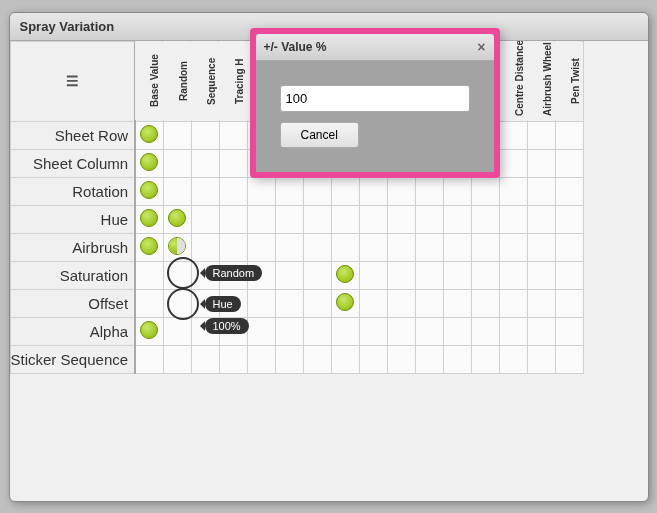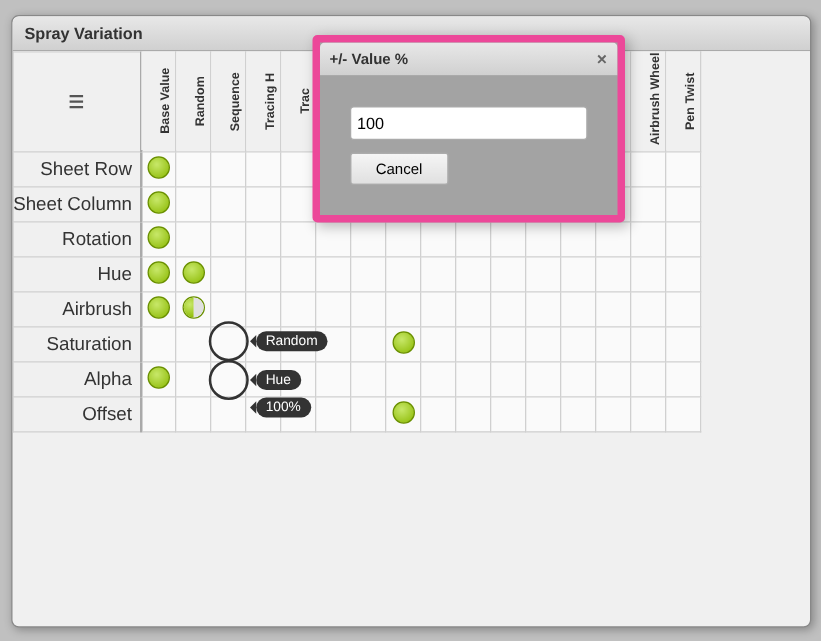--- a/index.html
+++ b/index.html
@@ -393,59 +393,78 @@
           <td class="cell-bg"></td>
           <td class="cell-bg"></td>
           <td class="cell-bg"></td>
           <td class="cell-bg"></td>
           <td class="cell-bg"></td>
           <td class="cell-bg"></td>
           <td class="cell-bg"></td>
         </tr>
 
         <tr>
+          <td class="row-header">Offset</td>
+          <td class="cell-bg"></td>
+          <td class="cell-bg"></td>
+          <td class="cell-bg"></td>
+          <td class="cell-bg"></td>
+          <td class="cell-bg"></td>
+          <td class="cell-bg"></td>
+          <td class="cell-bg"></td>
+          <td class="cell-bg"><div class="dot"></div></td>
+          <td class="cell-bg"></td>
+          <td class="cell-bg"></td>
+          <td class="cell-bg"></td>
+          <td class="cell-bg"></td>
+          <td class="cell-bg"></td>
+          <td class="cell-bg"></td>
+          <td class="cell-bg"></td>
+          <td class="cell-bg"></td>
+        </tr>
+
+        <tr>
           <td class="row-header">Alpha</td>
           <td class="cell-bg"><div class="dot"></div></td>
           <td class="cell-bg"></td>
           <td class="cell-bg"></td>
           <td class="cell-bg"></td>
           <td class="cell-bg"></td>
           <td class="cell-bg"></td>
           <td class="cell-bg"></td>
           <td class="cell-bg"></td>
           <td class="cell-bg"></td>
           <td class="cell-bg"></td>
           <td class="cell-bg"></td>
           <td class="cell-bg"></td>
           <td class="cell-bg"></td>
           <td class="cell-bg"></td>
           <td class="cell-bg"></td>
           <td class="cell-bg"></td>
         </tr>
 
         <tr>
-          <td class="row-header">Offset</td>
-          <td class="cell-bg"></td>
-          <td class="cell-bg"></td>
-          <td class="cell-bg"></td>
-          <td class="cell-bg"></td>
-          <td class="cell-bg"></td>
-          <td class="cell-bg"></td>
-          <td class="cell-bg"></td>
-          <td class="cell-bg"><div class="dot"></div></td>
-          <td class="cell-bg"></td>
-          <td class="cell-bg"></td>
-          <td class="cell-bg"></td>
-          <td class="cell-bg"></td>
-          <td class="cell-bg"></td>
-          <td class="cell-bg"></td>
-          <td class="cell-bg"></td>
-          <td class="cell-bg"></td>
-        </tr>
-
+          <td class="row-header">Sticker Sequence</td>
+          <td class="cell-bg"></td>
+          <td class="cell-bg"></td>
+          <td class="cell-bg"></td>
+          <td class="cell-bg"></td>
+          <td class="cell-bg"></td>
+          <td class="cell-bg"></td>
+          <td class="cell-bg"></td>
+          <td class="cell-bg"></td>
+          <td class="cell-bg"></td>
+          <td class="cell-bg"></td>
+          <td class="cell-bg"></td>
+          <td class="cell-bg"></td>
+          <td class="cell-bg"></td>
+          <td class="cell-bg"></td>
+          <td class="cell-bg"></td>
+          <td class="cell-bg"></td>
+        </tr>
       </tbody>
     </table>
   </div>
 
   <div class="dialog-overlay">
     <div class="dialog">
       <div class="dialog-title">
         <span>+/- Value %</span>
         <span class="dialog-close">×</span>
       </div>

